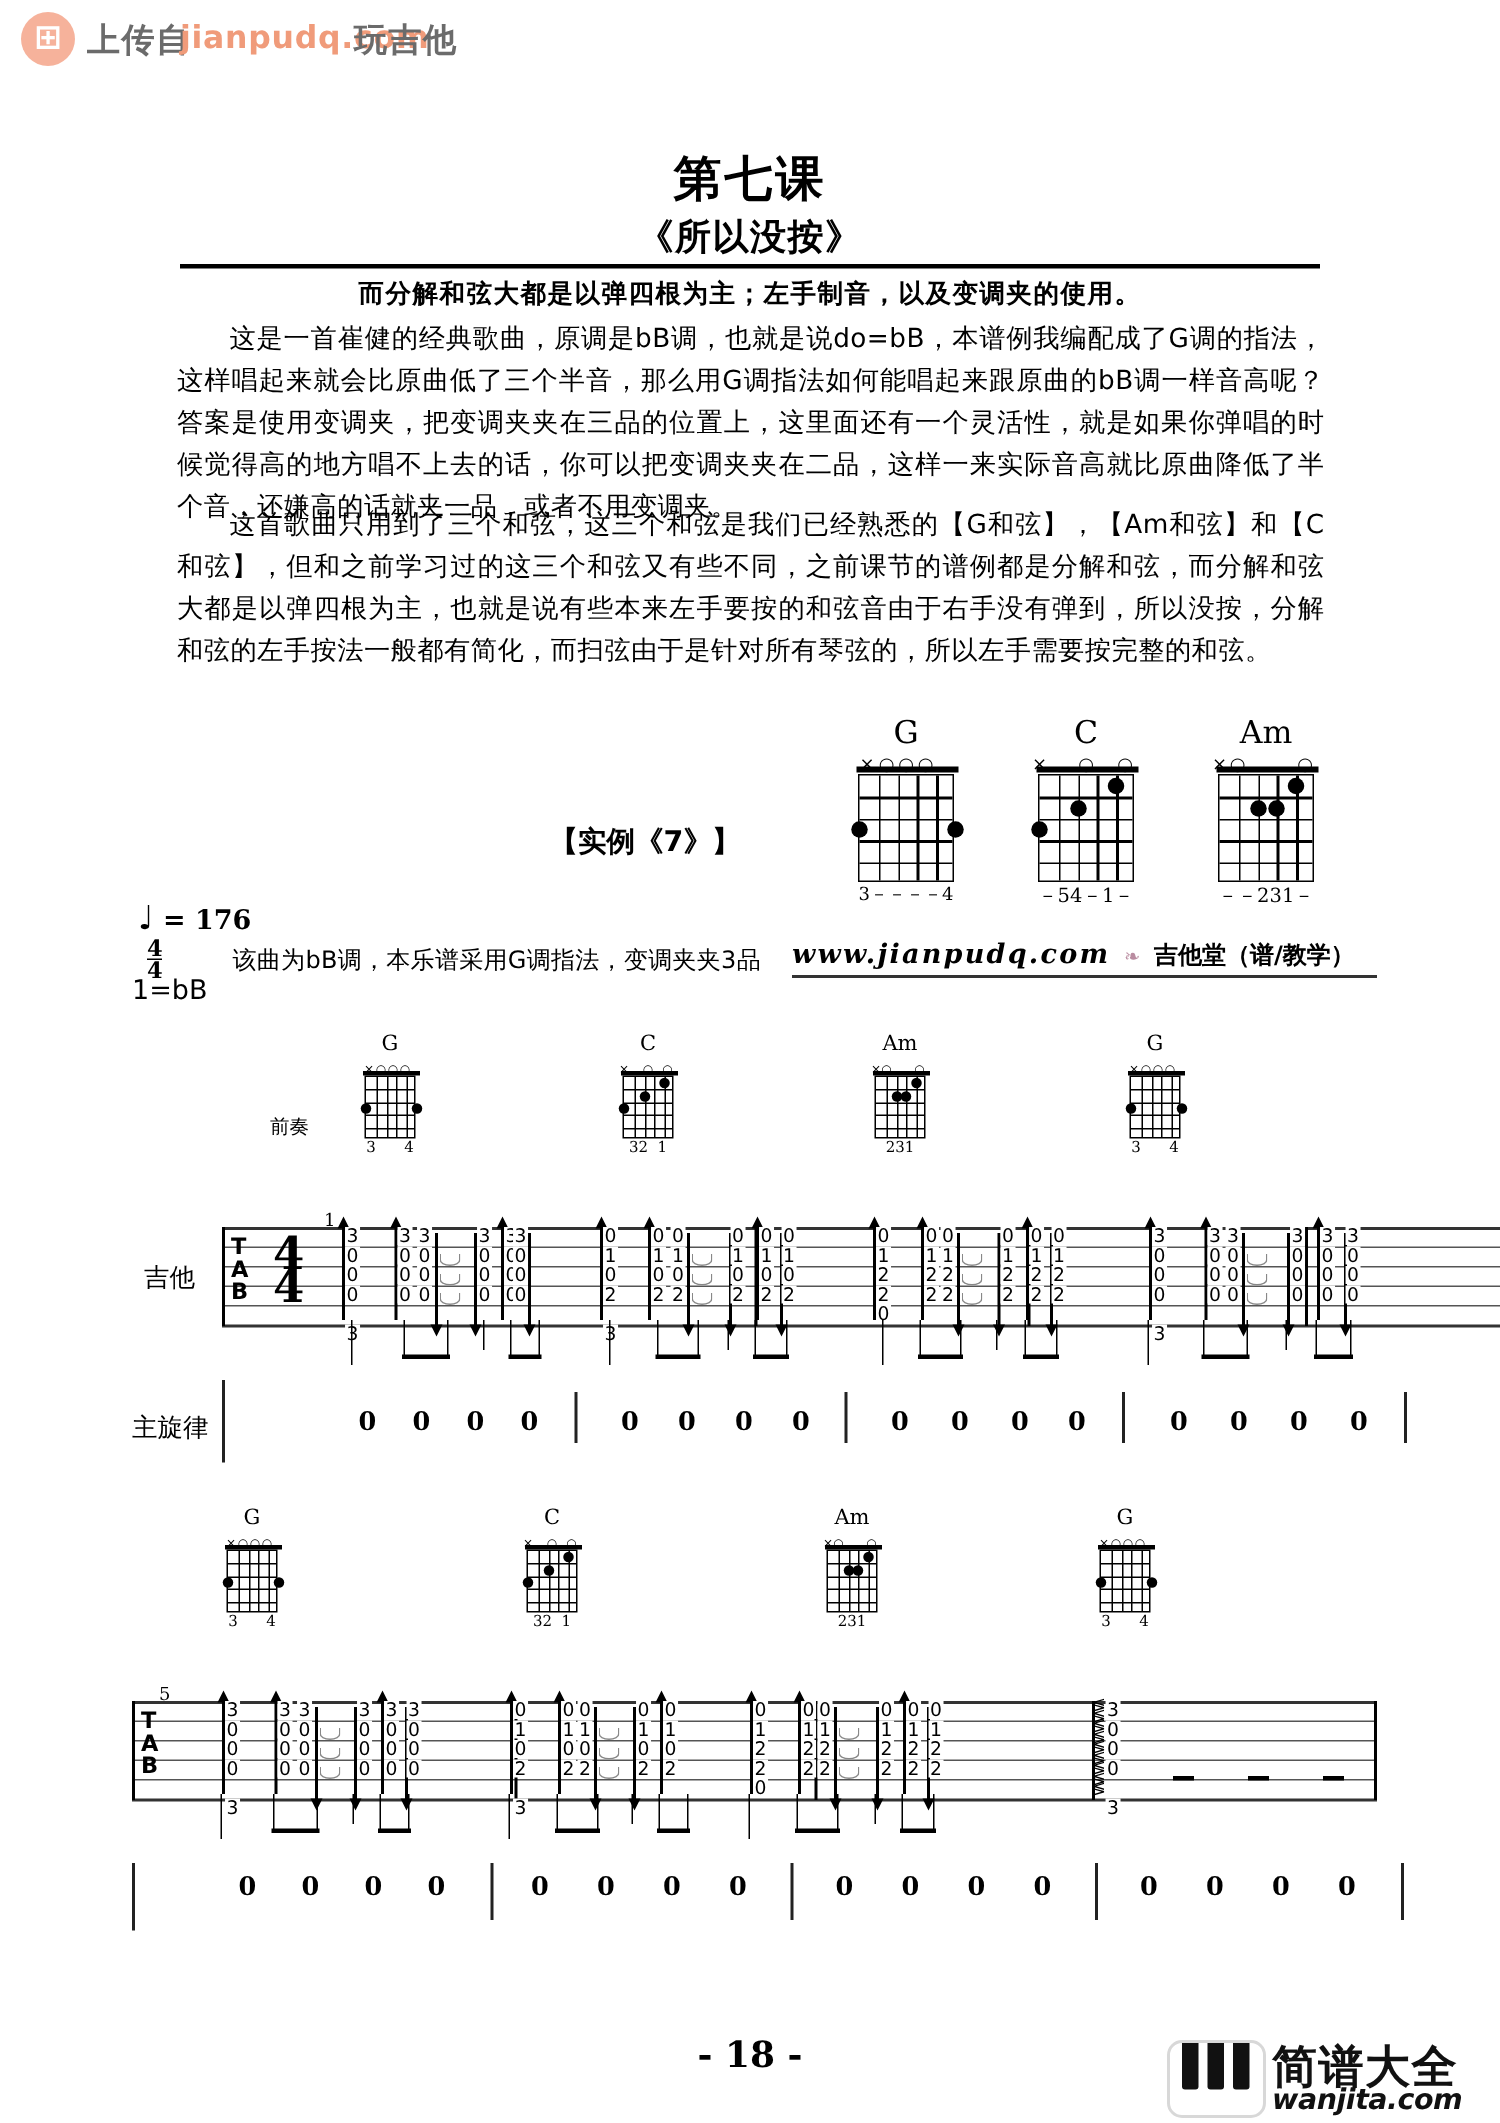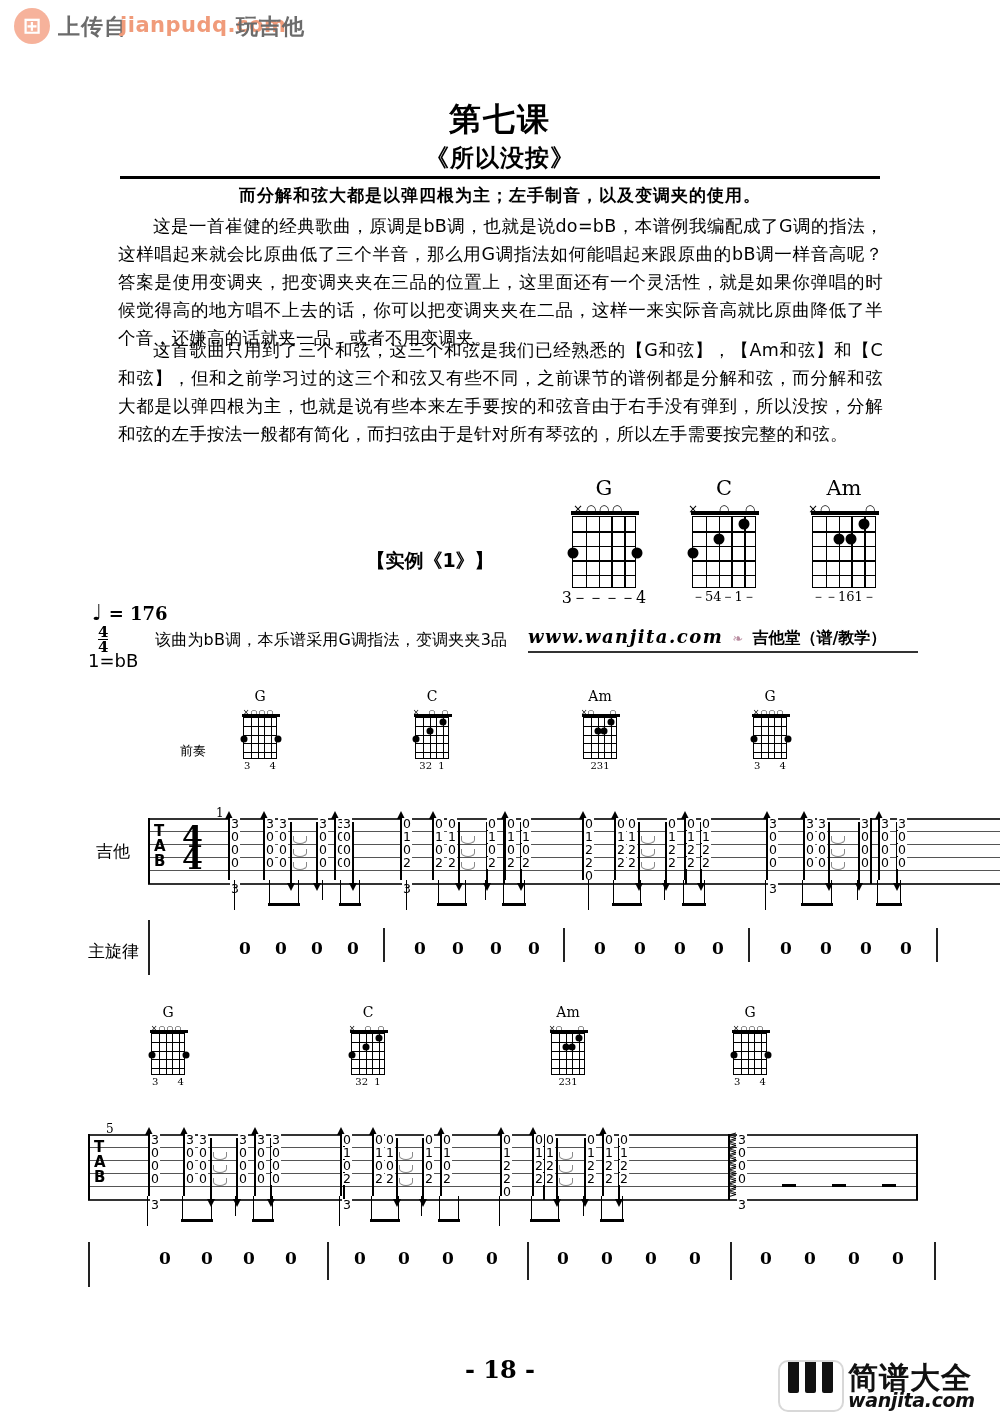--- a/index.html
+++ b/index.html
@@ -440,21 +440,21 @@
     <div class="vline" style="left:25.6px;top:0;width:1.4px;height:100%;"></div>
     <div class="vline" style="left:38.4px;top:0;width:1.4px;height:100%;"></div>
     <div class="vline" style="left:51.2px;top:0;width:1.4px;height:100%;"></div>
     <div class="hline" style="top:14.4px;left:0;width:100%;height:1.4px;"></div>
     <div class="hline" style="top:28.8px;left:0;width:100%;height:1.4px;"></div>
     <div class="hline" style="top:43.2px;left:0;width:100%;height:1.4px;"></div>
     <div class="hline" style="top:57.6px;left:0;width:100%;height:1.4px;"></div>
     <div class="dot" style="left:0px;top:36px;width:11px;height:11px;"></div>
     <div class="dot" style="left:64px;top:36px;width:11px;height:11px;"></div>
   </div>
-  <div class="fingers" style="top:110px;font-size:16px;">3－－－－4</div>
+  <div class="fingers" style="top:110px;font-size:12px;">3－－－－4</div>
 </div>
 
 <div class="chord" id="bigC" style="left:678px;top:478px;width:92px;height:118px;">
   <div class="cname" style="top:-2px;font-size:21px;">C</div>
   <div class="marks" style="top:26px;font-size:12px;">
     <span style="left:15px;">×</span>
       <span style="left:46px;">○</span>
       <span style="left:72px;">○</span>
   </div>
   <div class="grid" style="left:14px;top:38px;width:64px;height:72px;border:1.6px solid #000;">
@@ -488,37 +488,37 @@
     <div class="vline" style="left:38.4px;top:0;width:1.4px;height:100%;"></div>
     <div class="vline" style="left:51.2px;top:0;width:1.4px;height:100%;"></div>
     <div class="hline" style="top:14.4px;left:0;width:100%;height:1.4px;"></div>
     <div class="hline" style="top:28.8px;left:0;width:100%;height:1.4px;"></div>
     <div class="hline" style="top:43.2px;left:0;width:100%;height:1.4px;"></div>
     <div class="hline" style="top:57.6px;left:0;width:100%;height:1.4px;"></div>
     <div class="dot" style="left:51.2px;top:7px;width:11px;height:11px;"></div>
     <div class="dot" style="left:25.6px;top:21.5px;width:11px;height:11px;"></div>
     <div class="dot" style="left:38.4px;top:21.5px;width:11px;height:11px;"></div>
   </div>
-  <div class="fingers" style="top:110px;font-size:13px;">－－161－</div>
+  <div class="fingers" style="top:110px;font-size:13px;">－－231－</div>
 </div>
 
-<div class="example-label">【实例《1》】</div>
+<div class="example-label">【实例《7》】</div>
 
 <div class="tempo-note">
   <span class="quarter-glyph">♩</span>
   <span>= 176</span>
 </div>
 <div class="timesig">
   <div class="num">4</div>
   <div class="den">4</div>
 </div>
 <div class="keyline">1=bB</div>
 <div class="songinfo">该曲为bB调，本乐谱采用G调指法，变调夹夹3品</div>
 <div class="site-stamp">
-  <span class="su">www.wanjita.com</span>
+  <span class="su">www.jianpudq.com</span>
   <span class="sicon">❧</span>
   <span class="scn">吉他堂（谱/教学）</span>
   <div class="sunder"></div>
 </div>
 
 <div class="sys" id="sys1" style="left:0;top:0;width:1000px;height:0;">
 
   <div class="chord" style="left:232px;top:692px;width:56px;height:88px;">
     <div class="cname" style="top:-4px;font-size:14px;">G</div>
     <div class="marks" style="top:16px;font-size:8px;">

